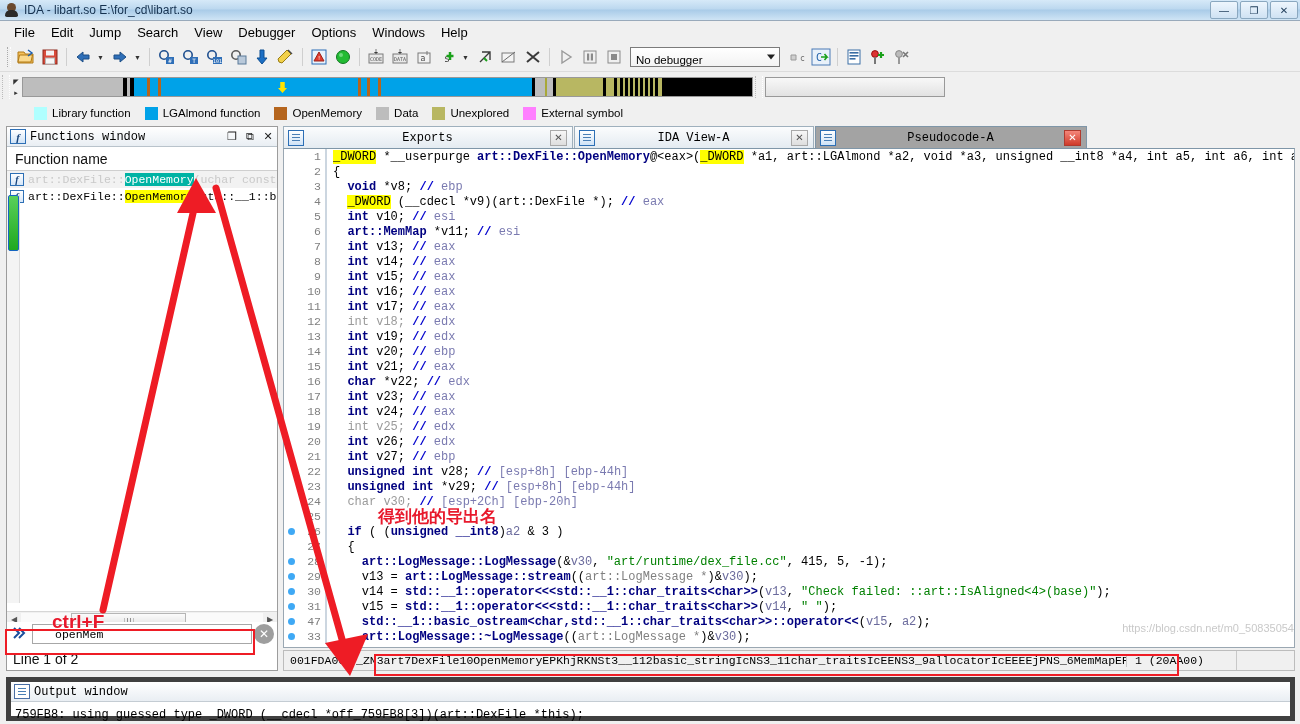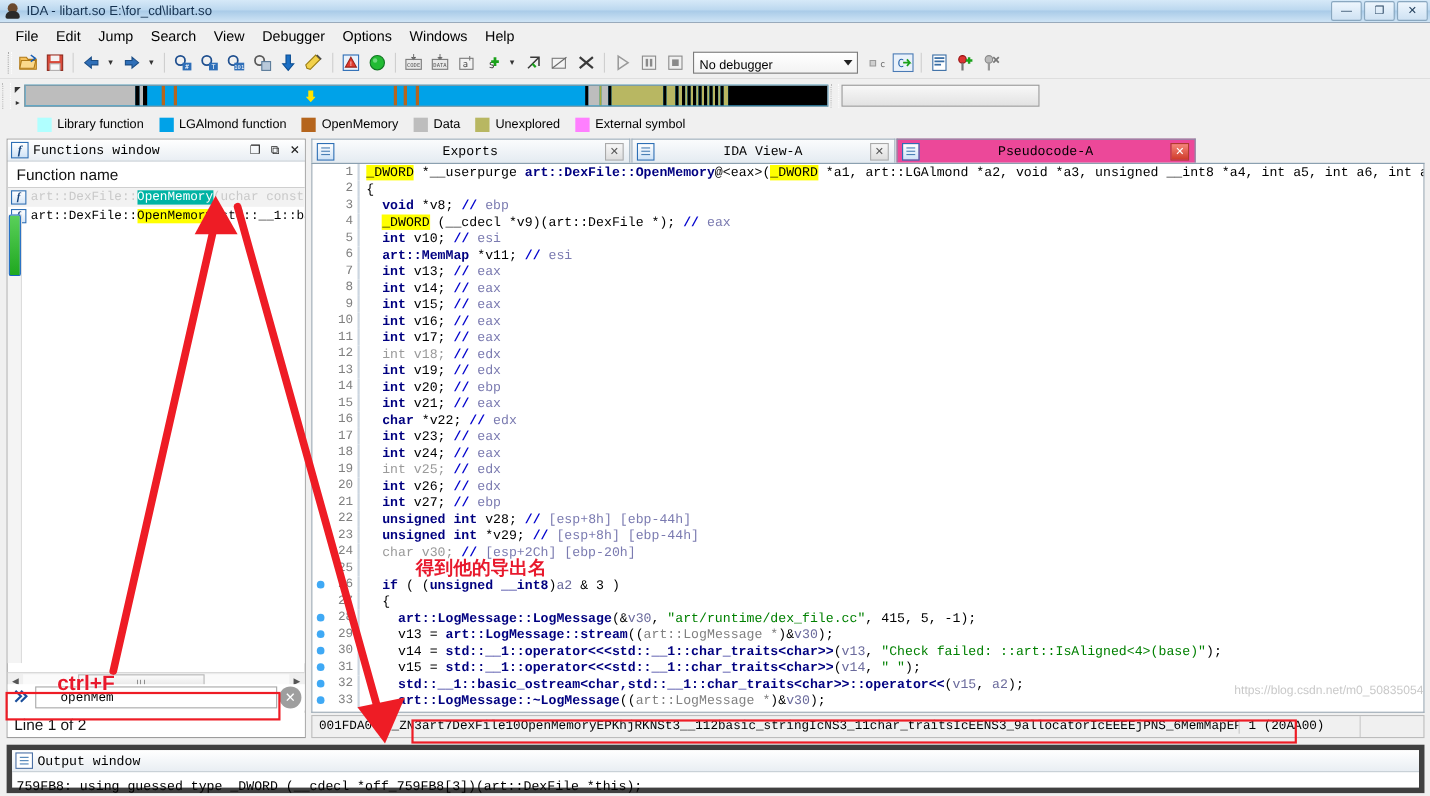--- a/index.html
+++ b/index.html
@@ -225,21 +225,21 @@
   #right-dock {
     position:absolute; left:283px; top:126px; width:1012px; height:545px;
   }
   .tabstrip { height:22px; display:flex; align-items:flex-end; }
   .tab {
     height:22px; display:flex; align-items:center;
     background: linear-gradient(to bottom,#fbfcfd,#e4ebf1);
     border:1px solid #9fb0bd; border-bottom:none;
     margin-right:1px; position:relative;
   }
-  .tab.active { background: #ec4899; border-color:#7f96a8; }
+  .tab.active { background: #a3a3a3; border-color:#7f96a8; }
   .tab .tab-ico {
     width:16px;height:16px;margin:0 5px 0 4px;flex:none;
     border:1px solid #2d6fb5;background:linear-gradient(to bottom,#ffffff,#cfe3f7);
     position:relative;
   }
   .tab .tab-ico::after{
     content:""; position:absolute; left:3px; top:3px; width:8px; height:1px;
     box-shadow:0 0 0 0 #4a7fb5,0 3px 0 0 #4a7fb5,0 6px 0 0 #4a7fb5;
     background:#4a7fb5;
   }
@@ -904,21 +904,21 @@
           <span class="code-txt">&nbsp;&nbsp;&nbsp;&nbsp;<span class="k-id">v14 = </span><span class="k-fn">std::__1::operator&lt;&lt;&lt;std::__1::char_traits&lt;char&gt;&gt;</span><span class="k-id">(</span><span class="k-var">v13</span><span class="k-id">, </span><span class="k-str">"Check failed: ::art::IsAligned&lt;4&gt;(base)"</span><span class="k-id">);</span></span>
         </div>
         <div class="code-line">
           <span class="bp"><span class="dot"></span></span>
           <span class="lnum">31</span>
           <span class="gutter"></span>
           <span class="code-txt">&nbsp;&nbsp;&nbsp;&nbsp;<span class="k-id">v15 = </span><span class="k-fn">std::__1::operator&lt;&lt;&lt;std::__1::char_traits&lt;char&gt;&gt;</span><span class="k-id">(</span><span class="k-var">v14</span><span class="k-id">, </span><span class="k-str">" "</span><span class="k-id">);</span></span>
         </div>
         <div class="code-line">
           <span class="bp"><span class="dot"></span></span>
-          <span class="lnum">32</span>
+          <span class="lnum">47</span>
           <span class="gutter"></span>
           <span class="code-txt">&nbsp;&nbsp;&nbsp;&nbsp;<span class="k-fn">std::__1::basic_ostream&lt;char,std::__1::char_traits&lt;char&gt;&gt;::operator&lt;&lt;</span><span class="k-id">(</span><span class="k-var">v15</span><span class="k-id">, </span><span class="k-var">a2</span><span class="k-id">);</span></span>
         </div>
         <div class="code-line">
           <span class="bp"><span class="dot"></span></span>
           <span class="lnum">33</span>
           <span class="gutter"></span>
           <span class="code-txt">&nbsp;&nbsp;&nbsp;&nbsp;<span class="k-fn">art::LogMessage::~LogMessage</span><span class="k-id">((</span><span class="k-ns">art::LogMessage *</span><span class="k-id">)&amp;</span><span class="k-var">v30</span><span class="k-id">);</span></span>
         </div>
       </div>

